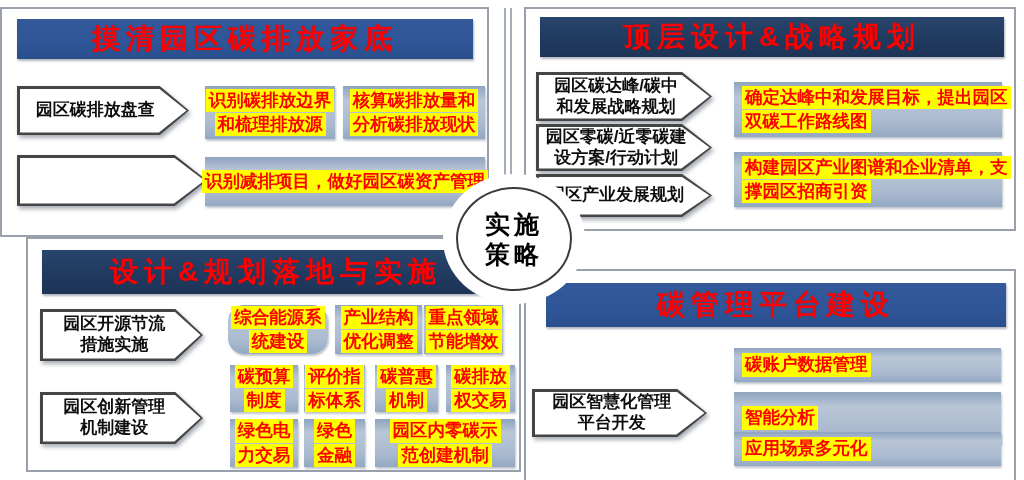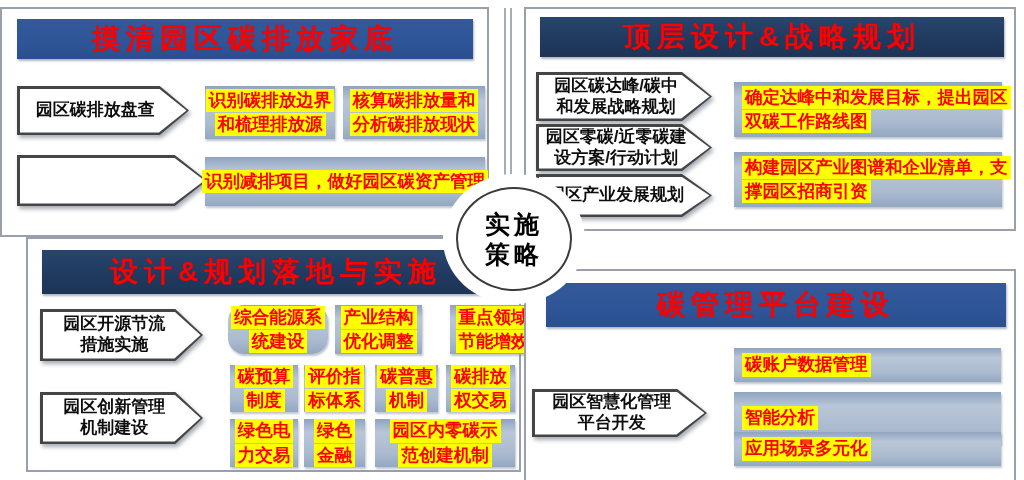--- a/index.html
+++ b/index.html
@@ -136,21 +136,21 @@
     </div>
 
     <div class="gbox" style="left:200px;top:66px;width:100px;height:49px;border-radius:16px;">
       <span class="hl">综合能源系</span>
       <span class="hl">统建设</span>
     </div>
     <div class="gbox" style="left:307px;top:66px;width:87px;height:49px;">
       <span class="hl">产业结构</span>
       <span class="hl">优化调整</span>
     </div>
-    <div class="gbox" style="left:422px;top:66px;width:87px;height:49px;">
+    <div class="gbox" style="left:396px;top:66px;width:79px;height:49px;">
       <span class="hl">重点领域</span>
       <span class="hl">节能增效</span>
     </div>
 
     <div class="arrow" style="left:12px;top:153px;width:163px;height:52px;">
       <div class="shp"></div>
       <div class="alabel">
         <div>园区创新管理</div>
         <div>机制建设</div>
       </div>

